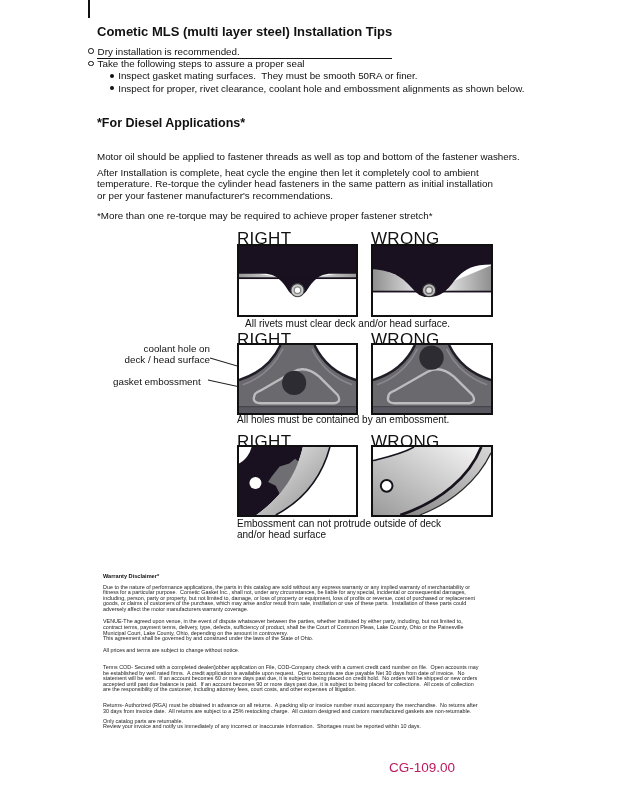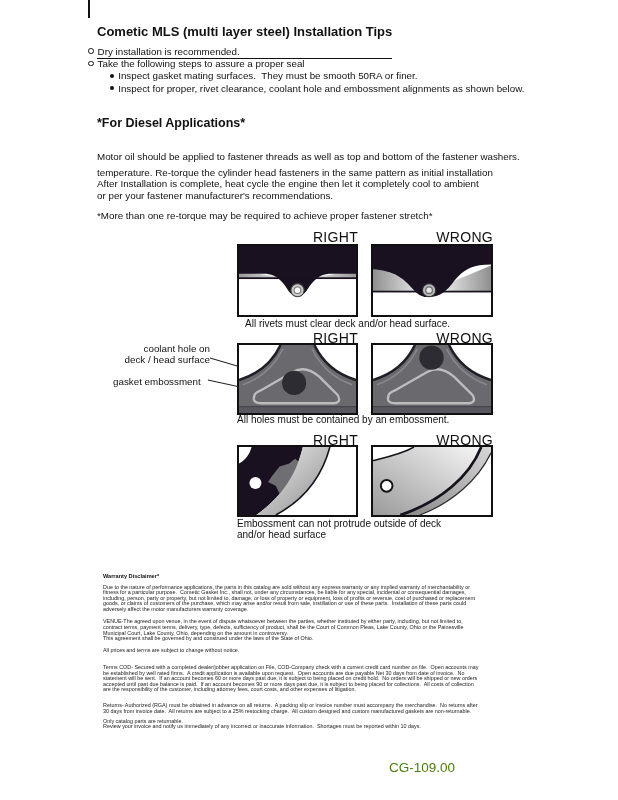--- a/index.html
+++ b/index.html
@@ -11,39 +11,39 @@
   .bullets{position:absolute;left:88px;top:45px;}
   .b-row{display:flex;align-items:center;height:12.3px;}
   .b-row.sub{margin-left:22px;}
   .b-circle{width:3.6px;height:3.6px;border:1px solid #111;border-radius:50%;margin-right:4px;flex:0 0 auto;}
   .b-dot{width:4.2px;height:4.2px;background:#111;border-radius:50%;margin-right:4px;flex:0 0 auto;}
   .line{white-space:pre;font-size:9.8px;}
   .diesel-heading{position:absolute;left:97px;top:116px;font-size:12.5px;font-weight:bold;white-space:pre;}
   .para{position:absolute;left:97px;}
   .para .line{display:block;line-height:11.4px;}
   .p1{top:135px;margin-top:16px;} .p2{top:167px;} .note{top:210px;}
-  .dlabel{position:absolute;width:121px;text-align:right;font-size:14px;letter-spacing:.3px;white-space:pre;}
+  .dlabel{position:absolute;width:121px;text-align:left;font-size:17px;letter-spacing:.3px;white-space:pre;}
   .panel{position:absolute;border:2px solid #101010;box-sizing:border-box;background:#fff;}
   .panel svg{width:100%;height:100%;display:block;}
   .pL{left:237px;width:121px;} .pR{left:371px;width:122px;}
   .r1{top:244px;height:73px;} .r2{top:343px;height:72px;} .r3{top:445px;height:72px;}
   .lab1{top:229px;} .lab2{top:330px;} .lab3{top:432px;}
   .caption{position:absolute;left:237px;font-size:10px;}
   .caption .line{display:block;line-height:11.2px;font-size:10px;}
   .cap1{top:318px;margin-left:8px;} .cap2{top:414px;} .cap3{top:518px;}
   .callout{position:absolute;left:100px;top:344px;width:110px;text-align:right;}
   .callout .line{display:block;line-height:10.6px;font-size:9.8px;}
   .callout2{position:absolute;left:113px;top:376px;font-size:9.8px;white-space:pre;}
   .leader{position:absolute;left:112px;top:350px;width:190px;height:45px;}
   .warranty{position:absolute;left:103px;top:573px;width:420px;}
   .warranty .whead{font-size:5.6px;font-weight:bold;white-space:pre;}
   .wline{display:block;white-space:pre;font-size:5.4px;line-height:5.6px;color:#1c1c1c;}
   .wp{margin:0;} .mt1{margin-top:5.5px;} .mt2{margin-top:7px;} .mt3{margin-top:6.5px;}
   .mt4{margin-top:11px;} .mt5{margin-top:10px;} .mt6{margin-top:4.5px;}
-  .footer-code{position:absolute;left:389px;top:760px;font-size:13.5px;color:#4d7c0f;white-space:pre;}
+  .footer-code{position:absolute;left:389px;top:760px;font-size:13.5px;color:#be185d;white-space:pre;}
 </style>
 </head>
 <body>
 
 <div class="page">
 
   <div class="corner-tick"></div>
 
   <h1 class="title">Cometic MLS (multi layer steel) Installation Tips</h1>
 
@@ -66,22 +66,22 @@
     </div>
   </div>
 
   <div class="diesel-heading">*For Diesel Applications*</div>
 
   <div class="para p1">
     <span class="line">Motor oil should be applied to fastener threads as well as top and bottom of the fastener washers.</span>
   </div>
 
   <div class="para p2">
+    <span class="line">After Installation is complete, heat cycle the engine then let it completely cool to ambient</span>
     <span class="line">temperature. Re-torque the cylinder head fasteners in the same pattern as initial installation</span>
-    <span class="line">After Installation is complete, heat cycle the engine then let it completely cool to ambient</span>
     <span class="line">or per your fastener manufacturer's recommendations.</span>
   </div>
 
   <div class="para note">
     <span class="line">*More than one re-torque may be required to achieve proper fastener stretch*</span>
   </div>
 
   <div class="dlabel pL lab1">RIGHT</div>
   <div class="dlabel pR lab1">WRONG</div>
 

